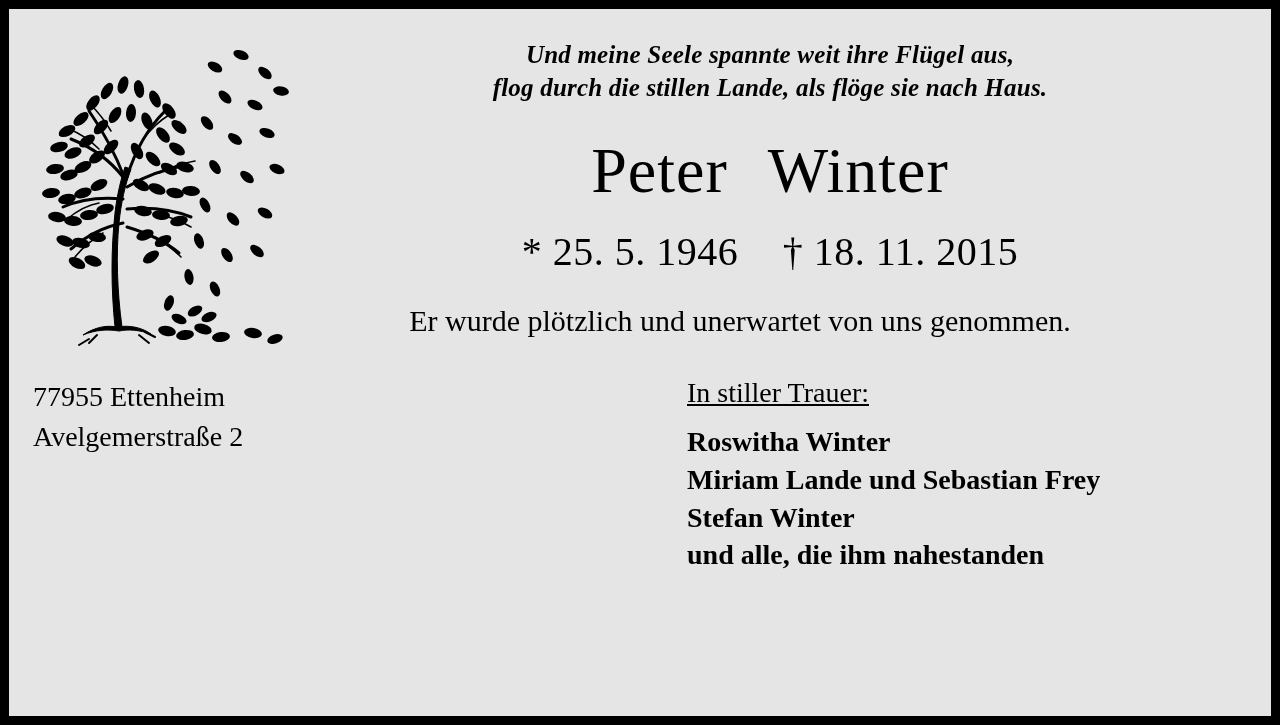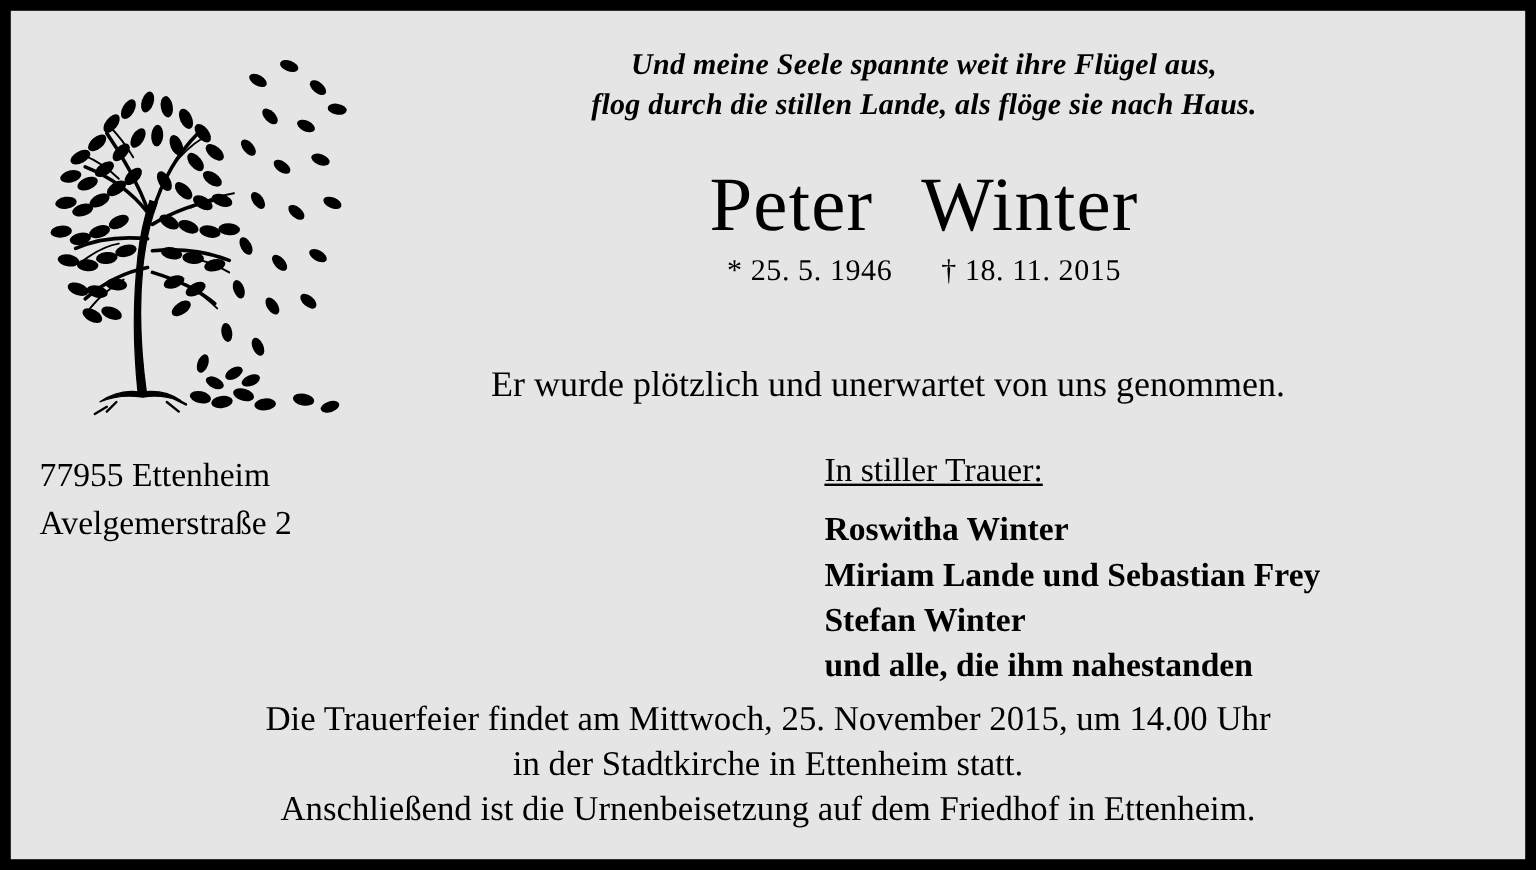--- a/index.html
+++ b/index.html
@@ -66,22 +66,22 @@
   }
   .given-name,
   .family-name {
     font-size: 64px;
     line-height: 1.05;
     letter-spacing: 1px;
   }
   .given-name { margin-right: 40px; }
 
   .dates {
-    margin-top: 8px;
-    font-size: 25px;
+    margin-top: 24px;
+    font-size: 40px;
     letter-spacing: 0.5px;
   }
   .date-birth { margin-right: 34px; }
 
   
   .subline {
     position: absolute;
     left: 240px;
     right: 40px;
     top: 295px;
@@ -285,20 +285,15 @@
     <div class="mourners">
       <div class="mourners-heading">In stiller Trauer:</div>
       <div class="mourners-list">
         <div>Roswitha Winter</div>
         <div>Miriam Lande und Sebastian Frey</div>
         <div>Stefan Winter</div>
         <div>und alle, die ihm nahestanden</div>
       </div>
     </div>
 
-    <div class="footer">
-      <div>Die Trauerfeier findet am Mittwoch, 25. November 2015, um 14.00 Uhr</div>
-      <div>in der Stadtkirche in Ettenheim statt.</div>
-      <div>Anschließend ist die Urnenbeisetzung auf dem Friedhof in Ettenheim.</div>
-    </div>
 
   </div>
 </div>
 
 </body></html>

